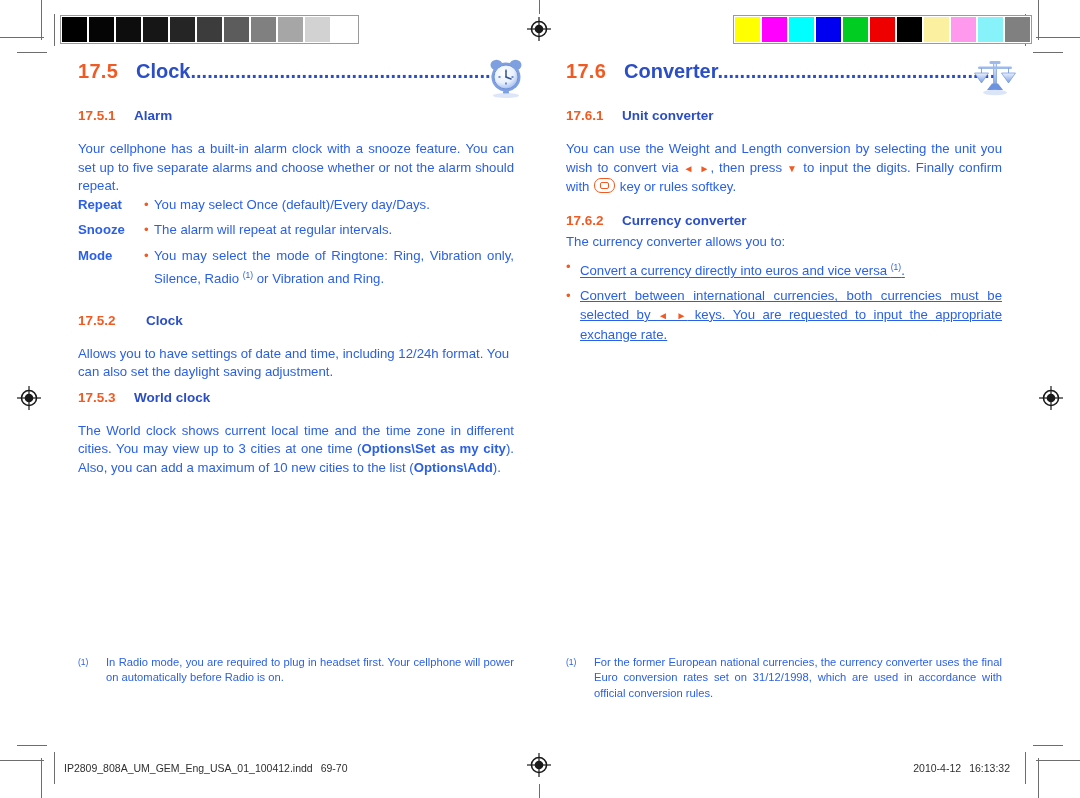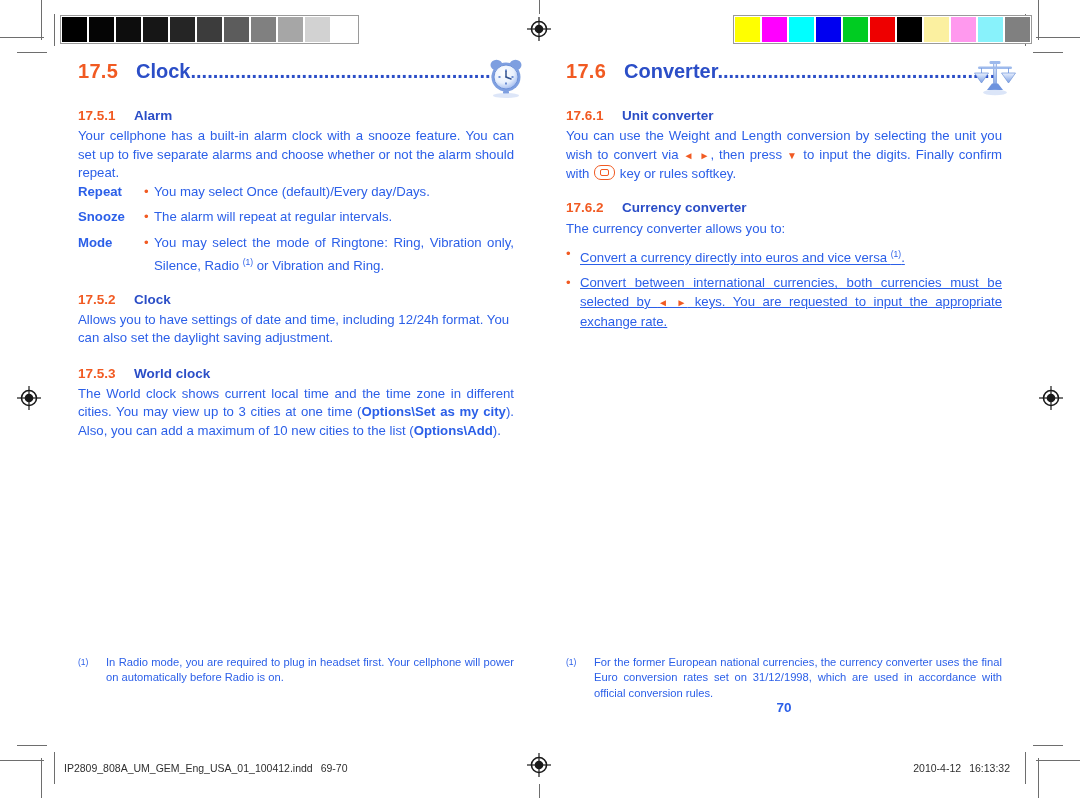--- a/index.html
+++ b/index.html
@@ -37,21 +37,21 @@
   .h1title{color:#2b4ec7;font-size:20px;font-weight:bold;line-height:22px;
            white-space:nowrap;overflow:hidden;flex:1 1 auto;}
   .h1icon{position:absolute;right:-16px;top:-6px;width:46px;height:46px;}
 
   .h2row{display:flex;align-items:baseline;margin-top:2px;}
   .h2num{color:#f15a22;font-size:13.5px;font-weight:bold;width:56px;flex:0 0 56px;}
   .h2title{color:#2b4ec7;font-size:13.5px;font-weight:bold;}
 
   
   .bt{color:#2b5fe8;font-size:13.2px;line-height:18.6px;text-align:justify;
-      margin-top:4px;}
+      margin-top:17px;}
   .bt.tight{margin-top:5px;}
   .bt b{font-weight:bold;}
 
   
   .defs{}
   .defrow{display:flex;margin-bottom:7px;}
   .defterm{color:#2b5fe8;font-weight:bold;font-size:13.2px;flex:0 0 66px;
            line-height:18.6px;}
   .defbullet{color:#f15a22;flex:0 0 10px;font-size:13.2px;line-height:18.6px;}
   .defbody{color:#2b5fe8;font-size:13.2px;line-height:18.6px;text-align:justify;
@@ -241,27 +241,27 @@
         <span class="defbody">The alarm will repeat at regular intervals.</span>
       </div>
 
       <div class="defrow">
         <span class="defterm">Mode</span>
         <span class="defbullet">•</span>
         <span class="defbody"><span>You may select the mode of Ringtone: Ring, Vibration only, Silence, Radio </span><span class="sup">(1)</span><span> or Vibration and Ring.</span></span>
       </div>
     </div>
 
-    <div class="h2row" style="margin-top:16px;">
+    <div class="h2row" style="margin-top:24px;gap:12px;">
       <span class="h2num">17.5.2</span>
       <span class="h2title">Clock</span>
     </div>
     <div class="bt" style="text-align:left;">Allows you to have settings of date and time, including 12/24h format. You can also set the daylight saving adjustment.</div>
 
-    <div class="h2row" style="margin-top:18px;">
+    <div class="h2row" style="margin-top:8px;">
       <span class="h2num">17.5.3</span>
       <span class="h2title">World clock</span>
     </div>
     <div class="bt"><span>The World clock shows current local time and the time zone in different cities. You may view up to 3 cities at one time (</span><b>Options\Set as my city</b><span>). Also, you can add a maximum of 10 new cities to the list (</span><b>Options\Add</b><span>).</span></div>
   </div>
 
   <div class="col col-right">
 
     <div class="h1row">
       <span class="h1num">17.6</span>
@@ -314,18 +314,17 @@
 
   <div class="fn fn-left">
     <span class="fnmark">(1)</span>
     <span class="fntext">In Radio mode, you are required to plug in headset first. Your cellphone will power on automatically before Radio is on.</span>
   </div>
   <div class="fn fn-right">
     <span class="fnmark">(1)</span>
     <span class="fntext">For the former European national currencies, the currency converter uses the final Euro conversion rates set on 31/12/1998, which are used in accordance with official conversion rules.</span>
   </div>
 
-  <div class="pageno pn-right">70</div>
 
   <div class="slug slug-file"><span>IP2809_808A_UM_GEM_Eng_USA_01_100412.indd</span><span class="slug-sep"></span><span>69-70</span></div>
   <div class="slug slug-date"><span>2010-4-12</span><span class="slug-sep"></span><span>16:13:32</span></div>
 
 </div>
 
 </body></html>

